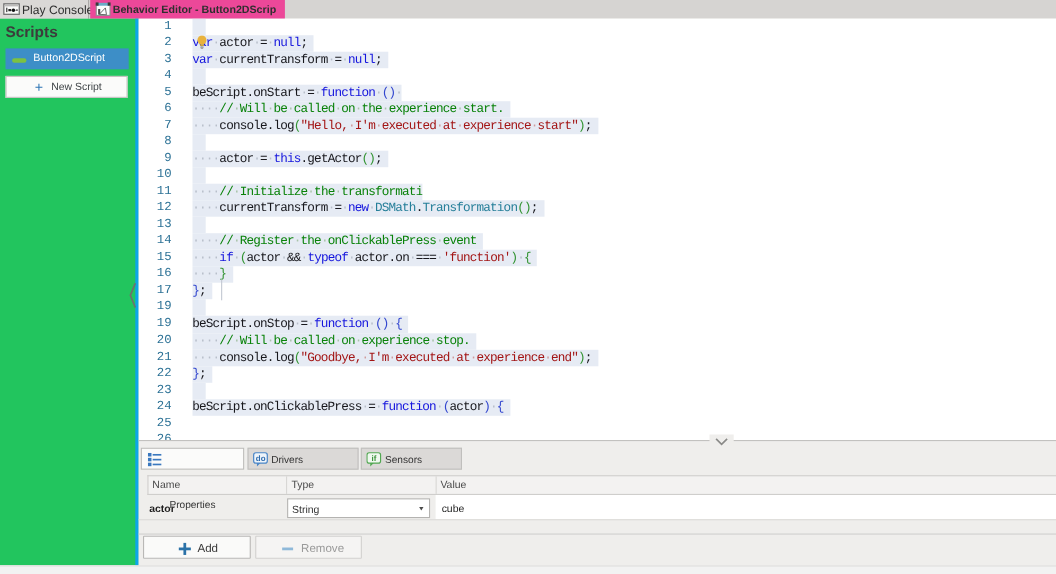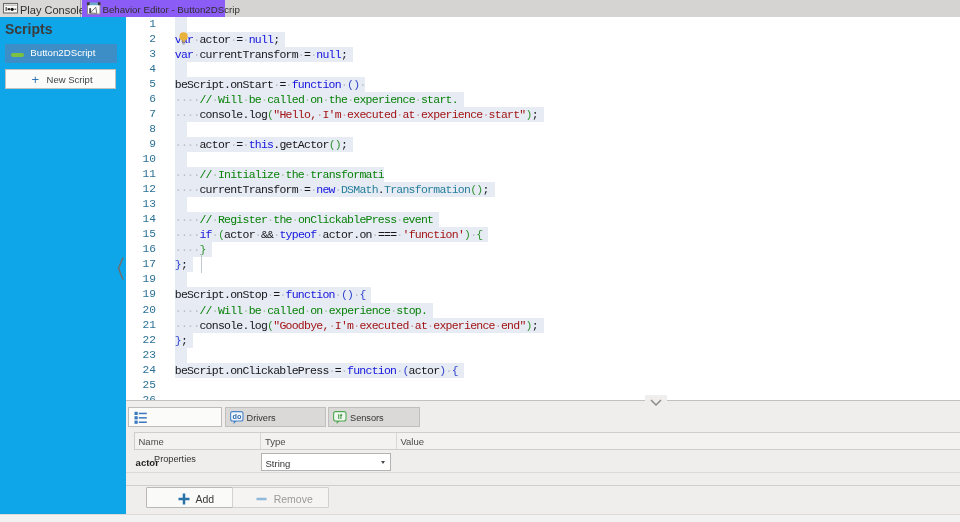--- a/index.html
+++ b/index.html
@@ -3,27 +3,27 @@
 <style>
 * { margin:0; padding:0; box-sizing:border-box; }
 html,body { width:960px; height:522px; overflow:hidden; background:#fff;
   font-family:"Liberation Sans",sans-serif; }
 
 
 #topbar { position:absolute; left:0; top:0; width:960px; height:17px; background:#d6d4d2; }
 #tab1 { position:absolute; left:0; top:0; width:81px; height:17px; background:#dad8d6;
   border-right:1px solid #aaa8a6; color:#2f2f2f; font-size:11px; line-height:16px;text-align:right; }
 #tab1 span { position:absolute; left:20px; top:1.5px; white-space:nowrap; }
-#tab2 { position:absolute; left:82px; top:0; width:143px; height:17px; background:#8b5cf6;
-  color:#2f2f2f; font-size:9.7px; line-height:16px; }
+#tab2 { position:absolute; left:82px; top:0; width:177px; height:17px; background:#ec4899;
+  color:#2f2f2f; font-size:9.7px; line-height:16px;font-weight:bold; }
 #tab2 span { position:absolute; left:20.5px; top:1.5px; white-space:nowrap; }
 
 
-#leftpanel { position:absolute; left:0; top:17px; width:126px; height:497px; background:#0ea5e9;
-  border-right:6px solid #0ea5e9; }
+#leftpanel { position:absolute; left:0; top:17px; width:126px; height:497px; background:#22c55e;
+  border-right:3px solid #0ea5e9; }
 #scripts { position:absolute; left:5px; top:4px; font-size:14px; font-weight:bold; color:#3c3c3c; }
 #scriptitem { position:absolute; left:4.5px; top:27px; width:112px; height:18.6px; background:#3d8ec7; }
 #pill { position:absolute; left:6px; top:8.6px; width:13.8px; height:4.4px; border-radius:2.2px; background:#7cc141; }
 #scriptitem span { position:absolute; left:25.8px; top:3px; color:#fff; font-size:9.7px;text-align:center; }
 #newscript { position:absolute; left:5px; top:52px; width:111px; height:20px; background:#fbfbfa;
   border:1px solid #c4c2c0; font-size:9.5px; color:#3f4447; }
 #newscript .pl { position:absolute; left:25.5px; top:2px; color:#2e75b5; font-size:13px; font-weight:normal; }
 #newscript .tx { position:absolute; left:40.6px; top:4px; white-space:nowrap; }
 #collapse { position:absolute; left:116px; top:238.5px; }
 
@@ -72,21 +72,21 @@
 #sel { position:absolute; left:134.5px; top:52px; width:130.5px; height:17.5px; background:#fff;
   border:1px solid #b4b3b1; font-size:9.5px; color:#333; }
 #sel span { position:absolute; left:4px; top:3.5px; }
 #sel .arr { position:absolute; right:5.5px; top:6.5px; width:0; height:0;
   border-left:2.8px solid transparent; border-right:2.8px solid transparent; border-top:3.8px solid #4a4a4a; }
 #rowline { position:absolute; left:0; top:71px; width:834px; height:1px; background:#dbdad8; }
 #btnsep { position:absolute; left:0; top:84.2px; width:834px; height:1px; background:#d0cfcd; }
 .bbtn { position:absolute; top:86px; height:21.3px; border:1px solid #b9b8b6; background:#fafaf9;
   font-size:10.5px; color:#3a3a3a; border-radius:1px; }
 .bbtn span { position:absolute; top:4.5px; }
-#addbtn { left:4px; width:98px;margin-left:16px; }
+#addbtn { left:4px; width:98px; }
 #rembtn { left:106.2px; width:97.2px; border-color:#d2d1cf; background:#f5f4f3; color:#9a9a9a;padding-left:15px; }
 #chev { position:absolute; left:519px; top:-6px; width:22px; height:11px; background:#efeeec; }
 
 
 #bottomstrip { position:absolute; left:0; top:514px; width:960px; height:8px; background:#f2f2f2;
   border-top:1px solid #dcdbda; }
 </style></head>
 <body>
 <div id="topbar">
   <div id="tab1">
@@ -225,20 +225,23 @@
     </svg>
     <span>Sensors</span>
   </div>
   <div id="thead">
     <span style="left:4px">Name</span>
       <span style="left:130.5px">Type</span>
       <span style="left:265.9px">Value</span>
     <i class="v1"></i>
       <i class="v2"></i>
   </div>
+  <div id="vcell">
+      <span>cube</span>
+    </div>
   <div id="ncell">actor</div>
   <div id="sel">
       <span>String</span>
       <i class="arr"></i>
     </div>
   <div id="rowline"></div>
   <div id="btnsep"></div>
   <div class="bbtn" id="addbtn">
     <svg width="12" height="12" style="position:absolute;left:31px;top:4.5px">
       <rect x="4.75" y="0.5" width="2.5" height="11" fill="#2b72a8"></rect>

